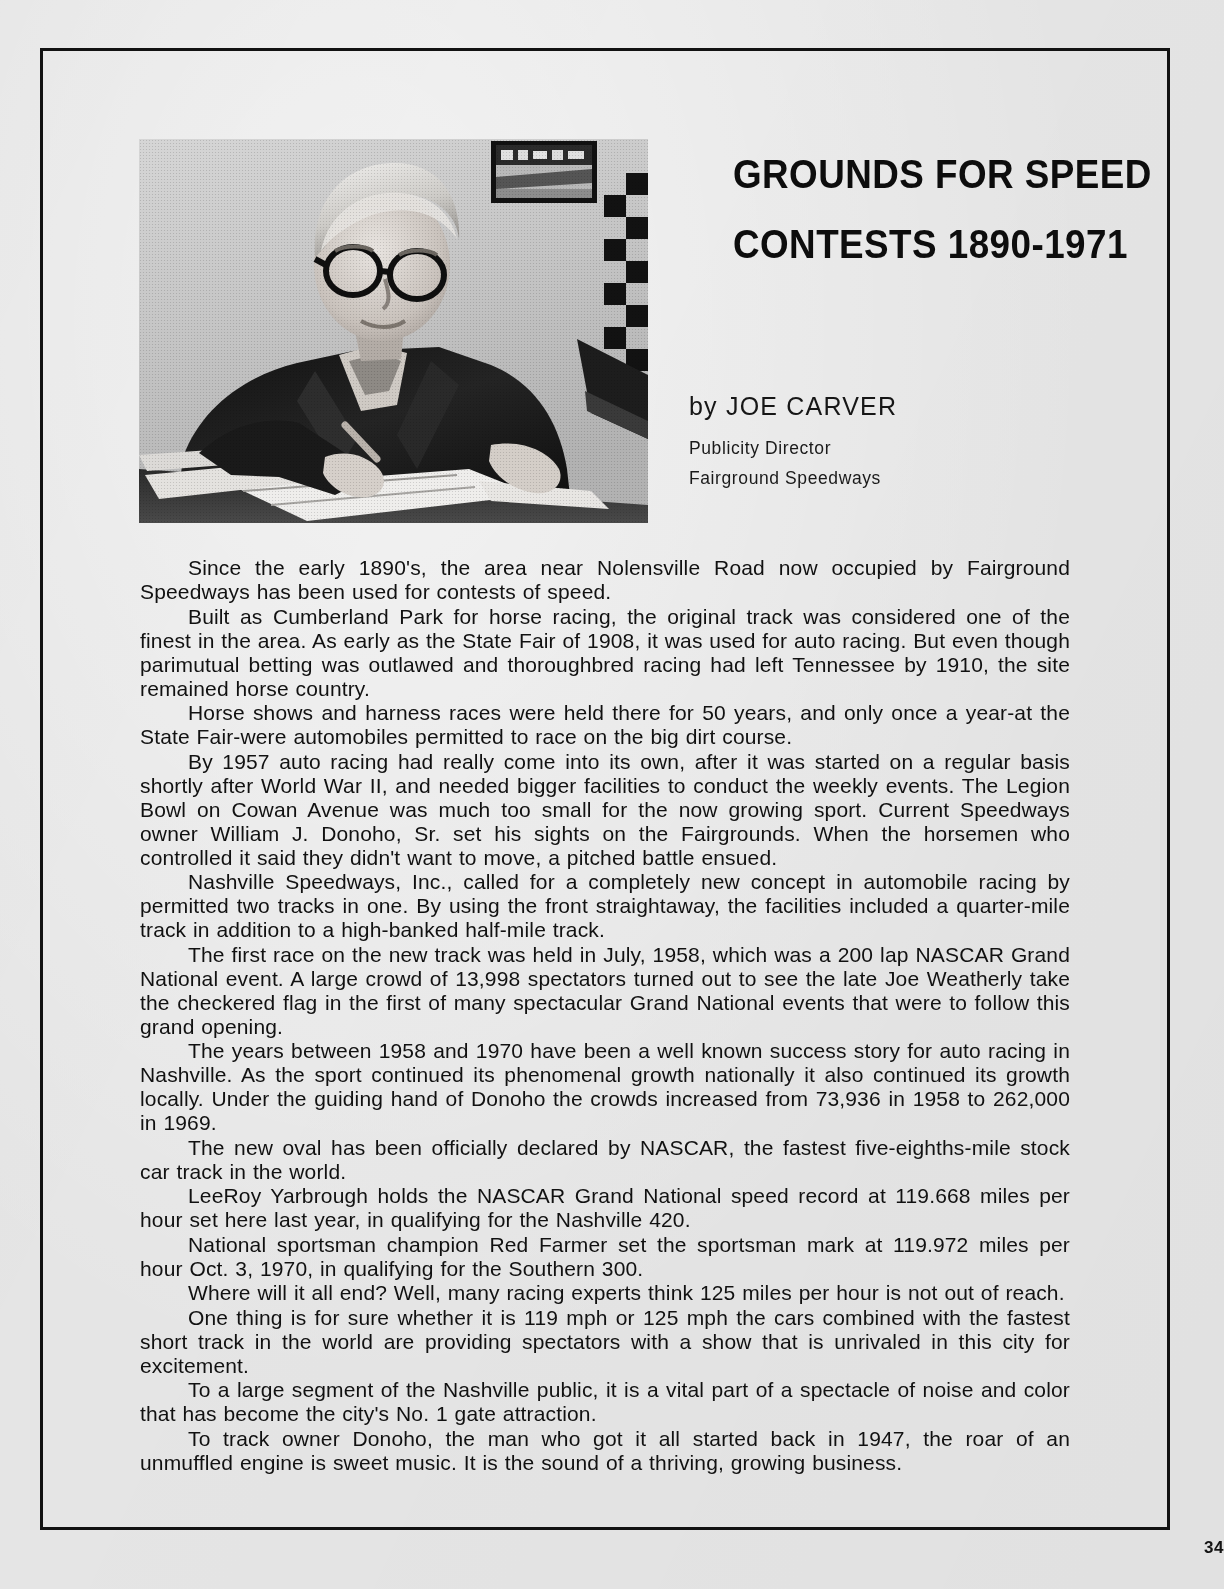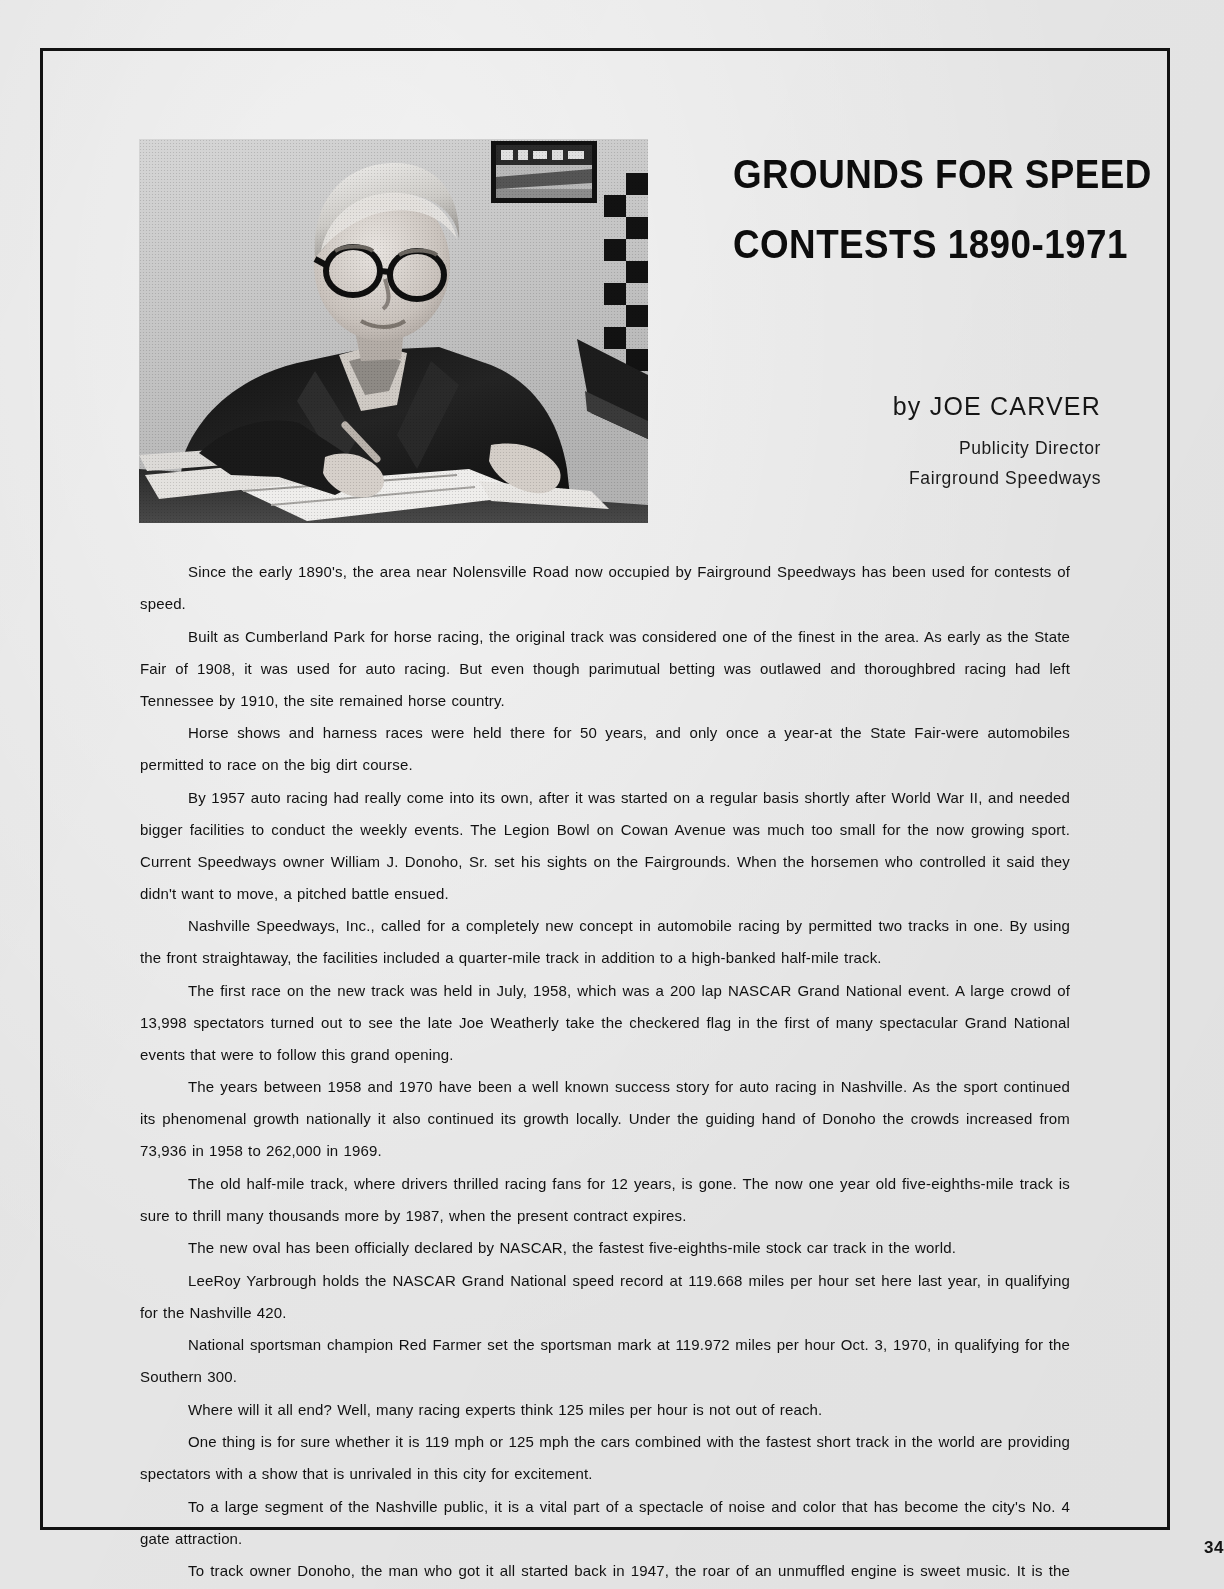--- a/index.html
+++ b/index.html
@@ -73,24 +73,24 @@
     line-height: 70px;
     letter-spacing: 0.5px;
     color: #0d0d0d;
     transform: scaleX(0.92);
     transform-origin: right center;
     white-space: nowrap;
   }
 
   .byline-block {
     position: absolute;
-    right: 0;
+    right: 12px;
     top: 252px;
     width: 400px;
-    text-align: right;
+    text-align: left;
   }
   .byline-author {
     font-size: 25px;
     letter-spacing: 1.2px;
     color: #161616;
     line-height: 30px;
     margin-bottom: 12px;
   }
   .byline-role,
   .byline-org {
@@ -104,22 +104,22 @@
   .article {
     position: absolute;
     left: 140px;
     top: 556px;
     width: 930px;
   }
   .article p {
     margin: 0 0 0.5px 0;
     text-align: justify;
     text-justify: inter-word;
-    font-size: 15px;
-    line-height: 32px;
+    font-size: 21px;
+    line-height: 24px;
     color: #111111;
     text-indent: 48px;
     letter-spacing: 0.15px;
     word-spacing: 0.8px;
   }
   .article p:last-child { margin-bottom: 0; }
 
   
   .page-number {
     position: absolute;
@@ -270,25 +270,24 @@
   </div>
 
   <div class="article">
     <p>Since the early 1890's, the area near Nolensville Road now occupied by Fairground Speedways has been used for contests of speed.</p>
     <p>Built as Cumberland Park for horse racing, the original track was considered one of the finest in the area. As early as the State Fair of 1908, it was used for auto racing. But even though parimutual betting was outlawed and thoroughbred racing had left Tennessee by 1910, the site remained horse country.</p>
     <p>Horse shows and harness races were held there  for 50 years, and only once a year-at the State Fair-were automobiles permitted to race on the big dirt course.</p>
     <p>By 1957 auto racing had really come into its own, after it was started on a regular basis shortly after World War II, and needed bigger facilities to conduct  the  weekly  events.  The  Legion  Bowl  on Cowan Avenue was much too small for the now growing sport. Current Speedways owner William J. Donoho, Sr. set his sights on the Fairgrounds. When the horsemen who controlled it said they didn't want to move, a pitched battle ensued.</p>
     <p>Nashville Speedways, Inc., called for a completely new concept in automobile racing by permitted two tracks in one. By using the front straightaway, the facilities included a quarter-mile track in addition to a high-banked half-mile track.</p>
     <p>The first race on the new track was held in July, 1958, which was a 200 lap NASCAR Grand National event. A large crowd of 13,998 spectators turned out to see the late Joe Weatherly take the checkered flag in the first of many spectacular Grand National events that were to follow this grand opening.</p>
     <p>The years between 1958 and 1970 have been a  well known success story for auto racing in Nashville. As the sport continued its phenomenal growth nationally it also continued its growth locally. Under the guiding hand of Donoho the crowds increased from 73,936 in 1958 to 262,000 in 1969.</p>
-    <p>The old half-mile track, where drivers thrilled racing fans for 12 years, is gone. The now one year old five-eighths-mile track is sure to thrill many thousands  more  by  1987,  when  the  present  contract expires.</p>
     <p>The new oval has been officially declared by NASCAR, the fastest five-eighths-mile stock car track in the world.</p>
     <p>LeeRoy Yarbrough holds the NASCAR Grand National speed record at 119.668 miles per hour set here last year, in qualifying for the Nashville 420.</p>
     <p>National sportsman champion Red Farmer set the sportsman mark at 119.972 miles per hour Oct. 3, 1970, in qualifying for the Southern 300.</p>
     <p>Where will it all end? Well, many racing experts think 125 miles per hour is not out of reach.</p>
     <p>One thing is for sure whether it is 119 mph or 125 mph the cars combined with the fastest short track in the world are providing spectators with a show that is unrivaled in this city for excitement.</p>
-    <p>To a large segment of the Nashville public, it is a vital part of a spectacle of noise and color that has become the city's No. 4 gate attraction.</p>
+    <p>To a large segment of the Nashville public, it is a vital part of a spectacle of noise and color that has become the city's No. 1 gate attraction.</p>
     <p>To track owner Donoho, the man who got it all started back in 1947, the roar of an unmuffled engine is sweet music. It is the sound of a thriving, growing business.</p>
   </div>
 
   <div class="page-number">34</div>
 
 </div>
 
 </body></html>

